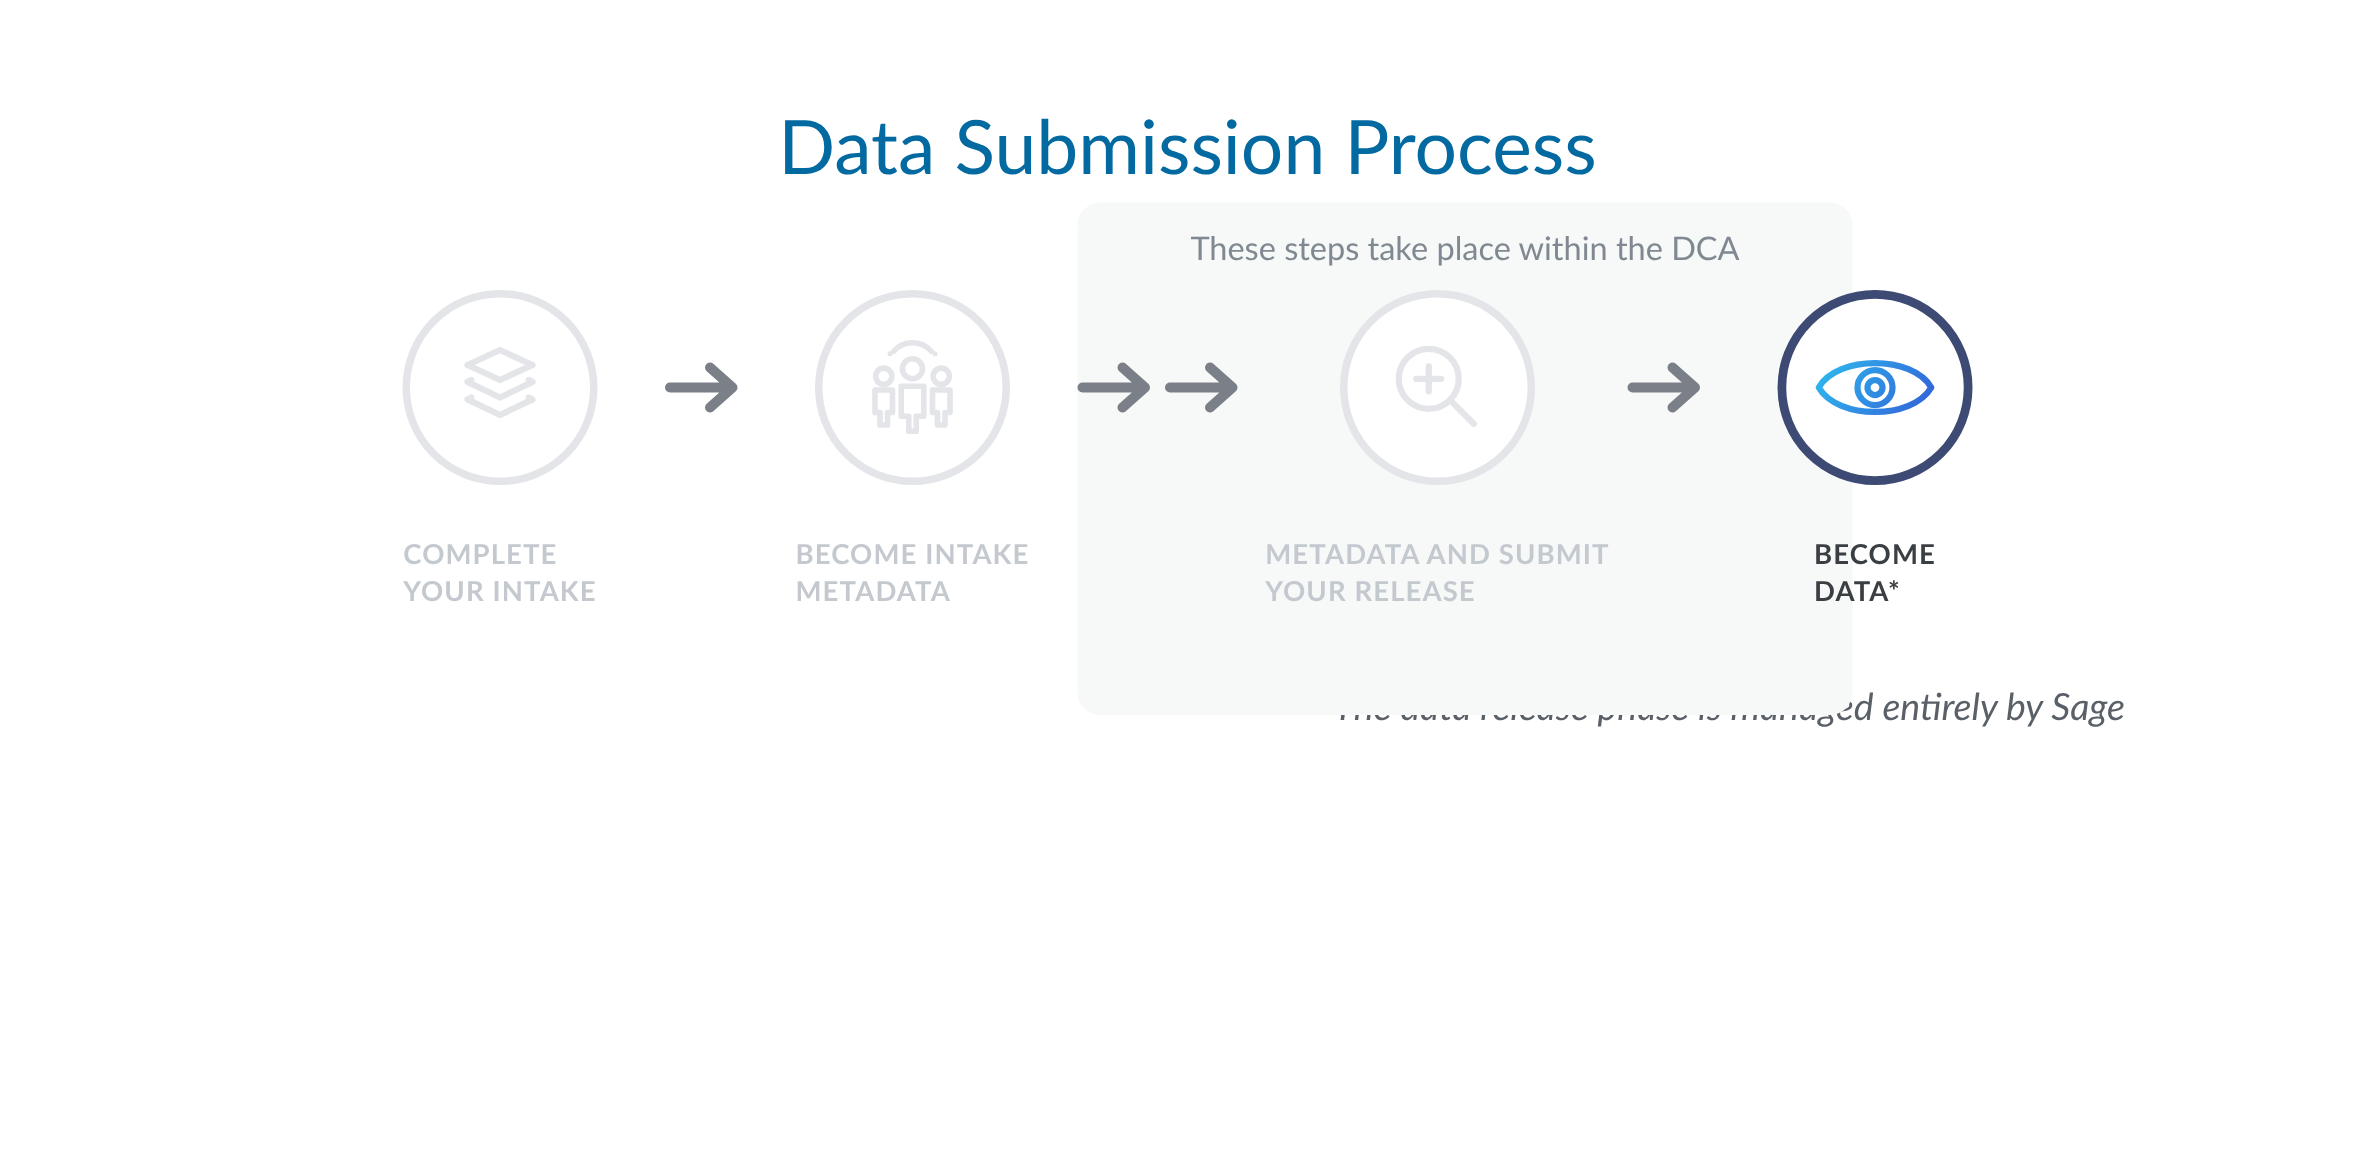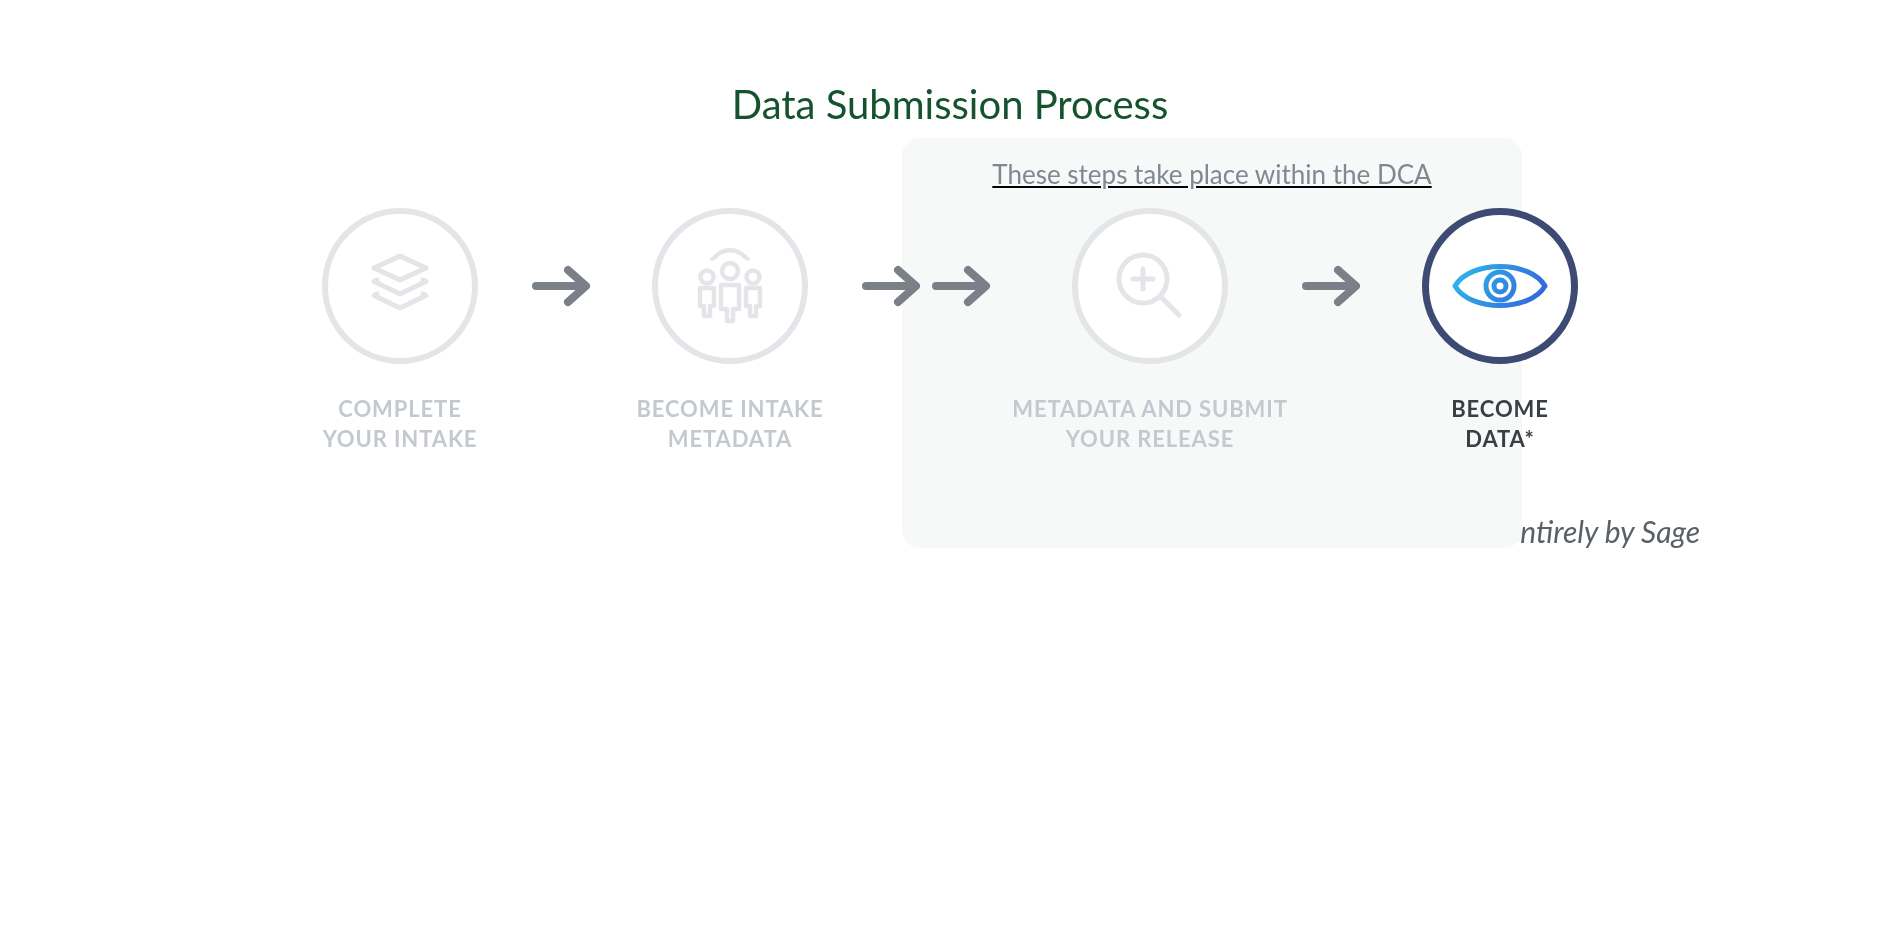--- a/index.html
+++ b/index.html
@@ -7,23 +7,23 @@
     width: 1900px;
     height: 936px;
     background: #ffffff;
     font-family: -apple-system, BlinkMacSystemFont, "Segoe UI", "Lato", "Helvetica Neue", Arial, sans-serif;
     display: flex;
     flex-direction: column;
     align-items: center;
     padding-top: 80px;
   }
   .title {
-    font-size: 40px;
+    font-size: 60px;
     font-weight: 400;
-    color: #14532d;
+    color: #0369a1;
     margin-bottom: 80px;
   }
   .flow-row {
     display: flex;
     align-items: flex-start;
     justify-content: center;
     position: relative;
   }
   .dca-box {
     position: absolute;
@@ -47,26 +47,25 @@
     display: flex;
     align-items: center;
     justify-content: center;
     background: #ffffff;
   }
   .step-circle.active {
     border-color: #3d4a73;
     border-width: 7px;
   }
   .step-label {
-    margin-top: 30px;
+    margin-top: 40px;
     font-size: 22px;
     font-weight: 700;
     letter-spacing: 0.04em;
     color: #c4c9cf;
-    text-align: center;
     line-height: 1.35;
   }
   .step-label.active {
     color: #3a3f44;
   }
   .arrow-wrap {
     display: flex;
     align-items: center;
     height: 156px;
     z-index: 1;
@@ -88,21 +87,21 @@
   }
   .icon-svg { display:block; }
 </style>
 </head>
 <body>
 
 <h1 class="title">Data Submission Process</h1>
 
 <div class="flow-row">
 
-  <div class="dca-box" style="left:632px; top:-70px; width:620px; height:410px;text-decoration:underline;">
+  <div class="dca-box" style="left:592px; top:-70px; width:620px; height:410px;">
     <div class="dca-caption" style="padding-top:20px;">These steps take place within the DCA</div>
   </div>
 
   <div class="step">
     <div class="step-circle">
       <svg class="icon-svg" width="80" height="80" viewBox="0 0 80 80" fill="none">
         <path d="M40 10 L66 22 L40 34 L14 22 Z" stroke="#e3e5e8" stroke-width="5" stroke-linejoin="round" fill="none"></path>
         <path d="M17 34 L14 35.5 L40 48 L66 35.5 L63 34" stroke="#e3e5e8" stroke-width="5" stroke-linejoin="round" stroke-linecap="round" fill="none"></path>
         <path d="M17 48 L14 49.5 L40 62 L66 49.5 L63 48" stroke="#e3e5e8" stroke-width="5" stroke-linejoin="round" stroke-linecap="round" fill="none"></path>
       </svg>

